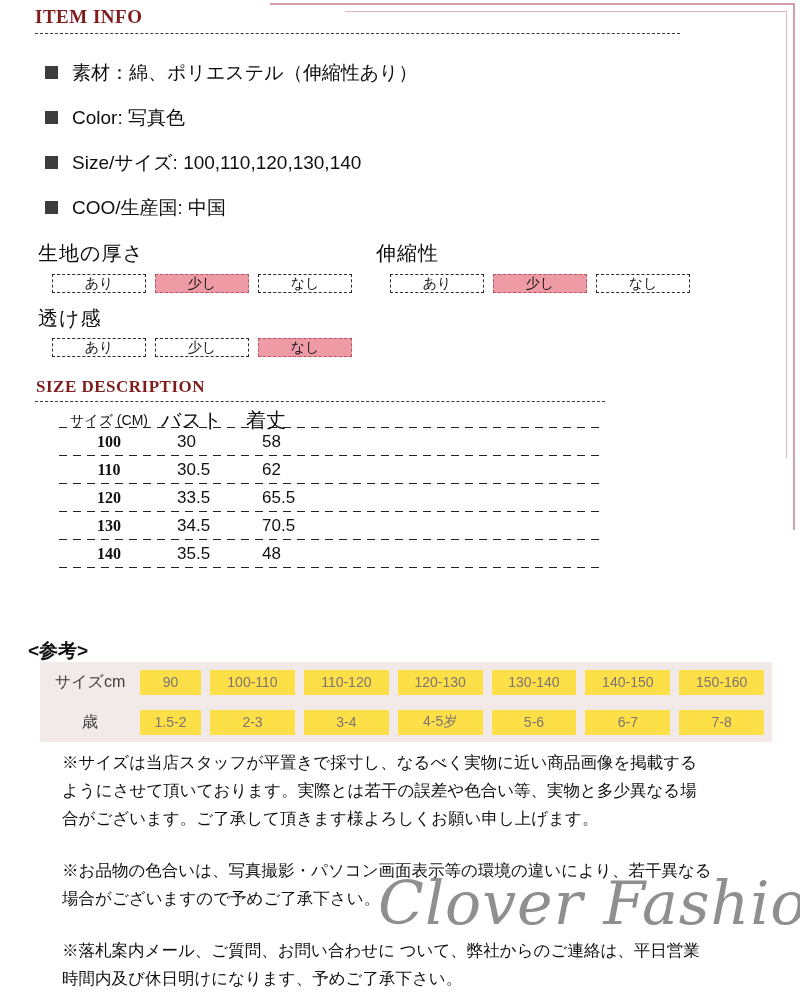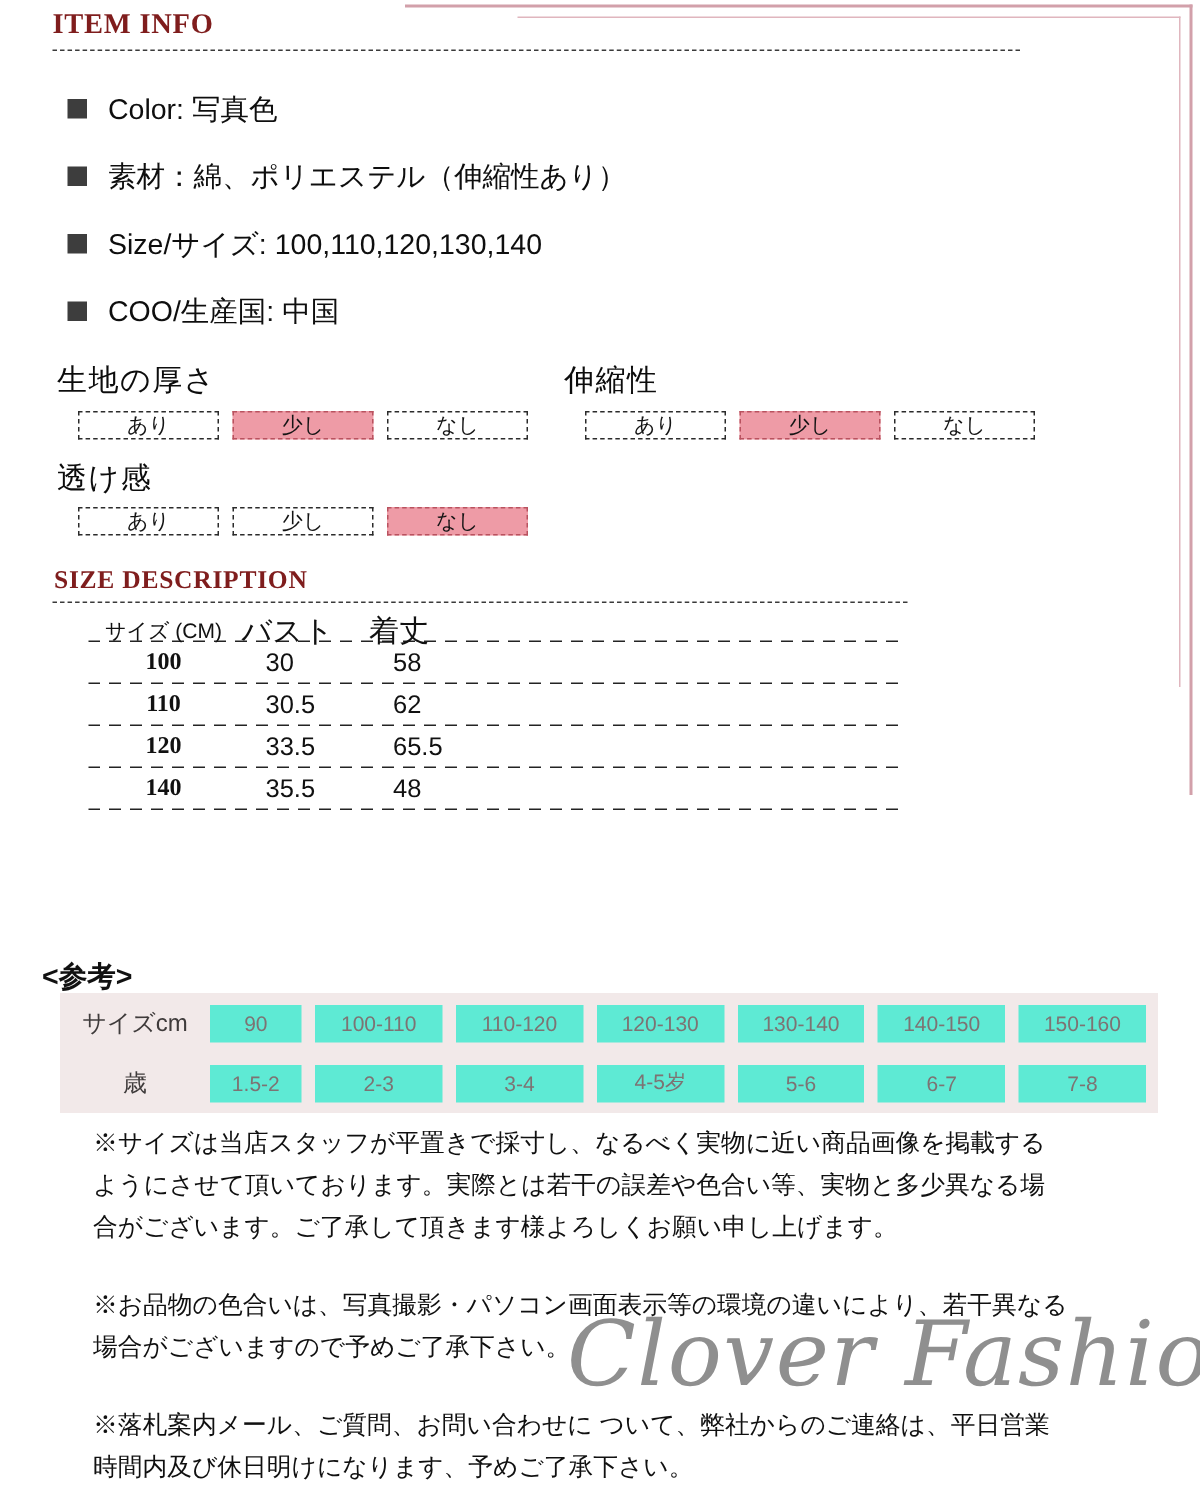--- a/index.html
+++ b/index.html
@@ -61,21 +61,21 @@
   #ref-title{position:absolute;left:28px;top:638px;font-size:19px;font-weight:bold;}
   #ref-table{
     position:absolute;left:40px;top:662px;width:732px;height:80px;
     background:#f2e9e9;box-sizing:border-box;padding:7px 8px 7px 0;
     display:flex;flex-direction:column;justify-content:space-between;
   }
   .ref-row{display:flex;align-items:center;height:26px;}
   .ref-label{flex:0 0 100px;text-align:center;font-size:16px;color:#3f3b3b;}
   .ref-cells{flex:1;display:flex;gap:9px;}
   .ref-cell{
-    flex:1;height:25px;background:#5eead4;color:#7d7373;
+    flex:1;height:25px;background:#fde047;color:#7d7373;
     display:flex;align-items:center;justify-content:center;font-size:14px;
   }
   .ref-cell.c0{flex:0.72;}
   
   #notes{position:absolute;left:62px;top:748px;width:650px;z-index:2;}
   #notes p{margin:0 0 24px 0;font-size:16.5px;line-height:28px;color:#101010;}
   
   #watermark{
     position:absolute;left:378px;top:868px;z-index:1;
     font-family:"DejaVu Serif", serif;font-style:italic;
@@ -87,25 +87,25 @@
 
 <div class="frame-outer"></div>
 <div class="frame-inner"></div>
 
 <div id="item-info-title" class="serif-head">ITEM INFO</div>
 <div id="item-info-underline" class="dash-fine"></div>
 
 <ul id="bullet-list">
   <li>
     <span class="bullet-sq"></span>
+    <span class="bullet-text">素材：綿、ポリエステル（伸縮性あり）</span>
+  </li>
+  <li>
+    <span class="bullet-sq"></span>
     <span class="bullet-text">Color: 写真色</span>
-  </li>
-  <li>
-    <span class="bullet-sq"></span>
-    <span class="bullet-text">素材：綿、ポリエステル（伸縮性あり）</span>
   </li>
   <li>
     <span class="bullet-sq"></span>
     <span class="bullet-text">Size/サイズ: 100,110,120,130,140</span>
   </li>
   <li>
     <span class="bullet-sq"></span>
     <span class="bullet-text">COO/生産国: 中国</span>
   </li>
 </ul>
@@ -147,20 +147,25 @@
   </div>
   <div class="size-row data">
     <div class="size-c1">110</div>
     <div class="size-c2">30.5</div>
     <div class="size-c3">62</div>
   </div>
   <div class="size-row data">
     <div class="size-c1">120</div>
     <div class="size-c2">33.5</div>
     <div class="size-c3">65.5</div>
+  </div>
+  <div class="size-row data">
+    <div class="size-c1">130</div>
+    <div class="size-c2">34.5</div>
+    <div class="size-c3">70.5</div>
   </div>
   <div class="size-row data">
     <div class="size-c1">140</div>
     <div class="size-c2">35.5</div>
     <div class="size-c3">48</div>
   </div>
 </div>
 
 <div id="ref-title">&lt;参考&gt;</div>
 <div id="ref-table">

